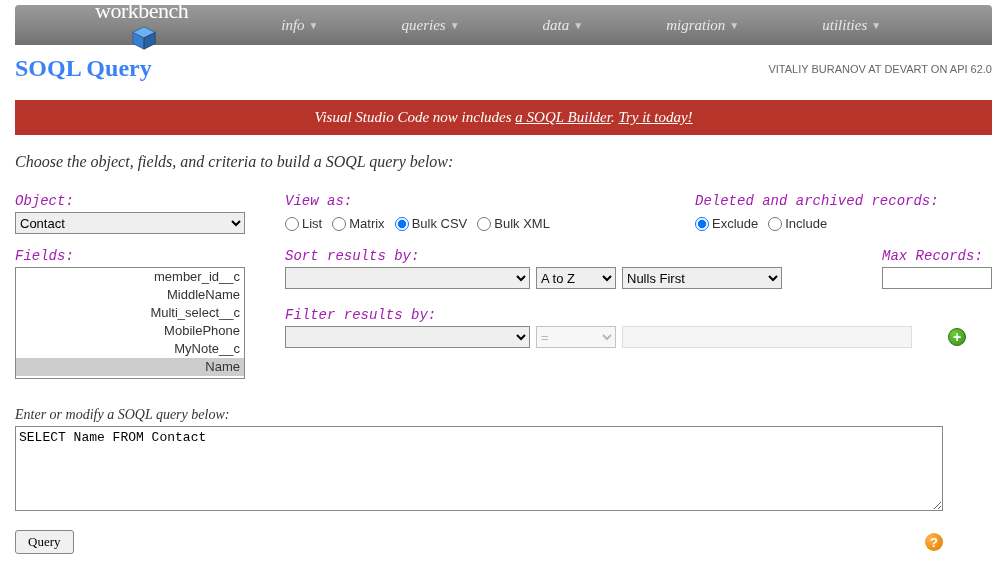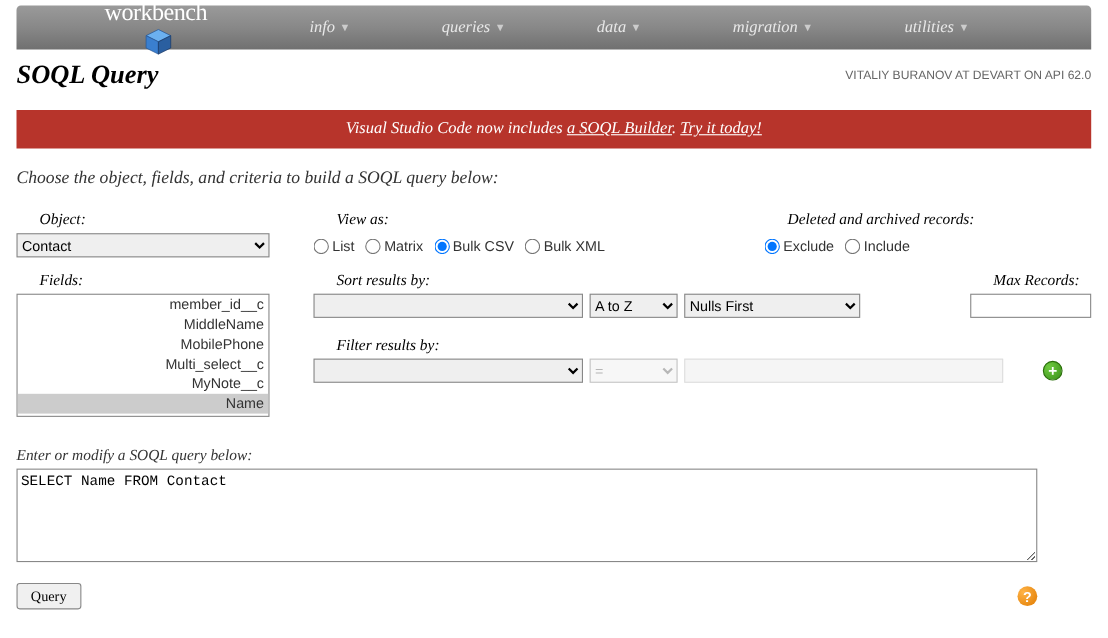--- a/index.html
+++ b/index.html
@@ -5,28 +5,28 @@
 * { box-sizing: border-box; margin: 0; padding: 0; }
 body { font-family: Verdana, Geneva, sans-serif; font-size: 13px; color: #333; background: #fff; width: 1007px; }
 .topbar { background: linear-gradient(to bottom, #9a9a9a 0%, #888 50%, #707070 100%); height: 40px; display: flex; align-items: center; padding: 0 0 0 80px; border-radius: 4px 4px 0 0; margin: 5px 15px 0 15px; }
 .logo { display: flex; align-items: center; font-family: Georgia, serif; font-size: 22px; color: #fff; font-weight: normal; letter-spacing: -0.5px; flex-direction: column; }
 .logo-cube { width: 28px; height: 28px; margin-left: 4px; }
 .nav { display: flex; margin-left: 60px; gap: 50px; }
 .nav-item { color: #e8e8e8; font-family: Georgia, serif; font-size: 15px; font-style: italic; display: flex; align-items: center; gap: 4px; cursor: pointer; margin-left: 33px; }
 .chev { font-size: 10px; color: #ccc; }
 .content { padding: 10px 15px 15px 15px; }
 .titlebar { display: flex; justify-content: space-between; align-items: center; margin-bottom: 18px; }
-.page-title { font-family: Georgia, serif; font-size: 24px; font-weight: bold; font-style: italic; color: #000000; }
+.page-title { font-family: Georgia, serif; font-size: 24px; font-weight: bold; color: #3b82f6; }
 .user-info { font-size: 11px; color: #666; }
 .banner { background: #b7342b; color: #fff; text-align: center; padding: 9px 0; font-family: Georgia, serif; font-style: italic; font-size: 15px; margin-bottom: 18px; }
 .banner a { color: #fff; text-decoration: underline; }
 .subtitle { font-family: Georgia, serif; font-style: italic; font-size: 16px; color: #333; margin-bottom: 22px; }
 .builder-row { display: flex; gap: 20px; margin-bottom: 14px; }
 .builder-col { display: flex; flex-direction: column; }
-.lbl { font-family: Liberation Serif, serif; font-style: italic; font-size: 14px; color: #000000; margin-bottom: 3px; margin-left: 21px; }
+.lbl { font-family: Liberation Mono, monospace; font-style: italic; font-size: 14px; color: #a21caf; margin-bottom: 3px; }
 select.obj { width: 230px; font-size: 13px; height: 22px; border: 1px solid #888; }
 .radio-row { display: flex; gap: 10px; align-items: center; margin-top: 4px; }
 .radio-row label { display: flex; align-items: center; gap: 3px; font-size: 13px; }
 input[type=radio] { width: 14px; height: 14px; }
 .fields-list { width: 230px; height: 112px; border: 1px solid #888; overflow-y: scroll; font-size: 13px; background: #fff; }
 .fields-list div { padding: 0 4px; line-height: 18px; cursor: pointer; text-align: right; }
 .fields-list div.sel { background: #ccc; }
 .sort-sel { width: 245px; height: 22px; border: 1px solid #888; font-size: 13px; }
 .sort-dir { width: 80px; height: 22px; border: 1px solid #888; font-size: 13px; }
 .sort-nulls { width: 160px; height: 22px; border: 1px solid #888; font-size: 13px; }
@@ -132,22 +132,22 @@
       </div>
     </div>
   </div>
 
   <div class="builder-row">
     <div class="builder-col" style="width:250px">
       <div class="lbl">Fields:</div>
       <div class="fields-list">
         <div>member_id__c</div>
         <div>MiddleName</div>
+        <div>Multi_select__c</div>
         <div>MobilePhone</div>
-        <div>Multi_select__c</div>
         <div>MyNote__c</div>
         <div class="sel">Name</div>
       </div>
     </div>
     <div class="builder-col" style="flex:1">
       <div style="display:flex; gap:40px; align-items:flex-end">
         <div class="builder-col">
           <div class="lbl">Sort results by:</div>
           <div style="display:flex; gap:6px">
             <select class="sort-sel"><option></option></select>

